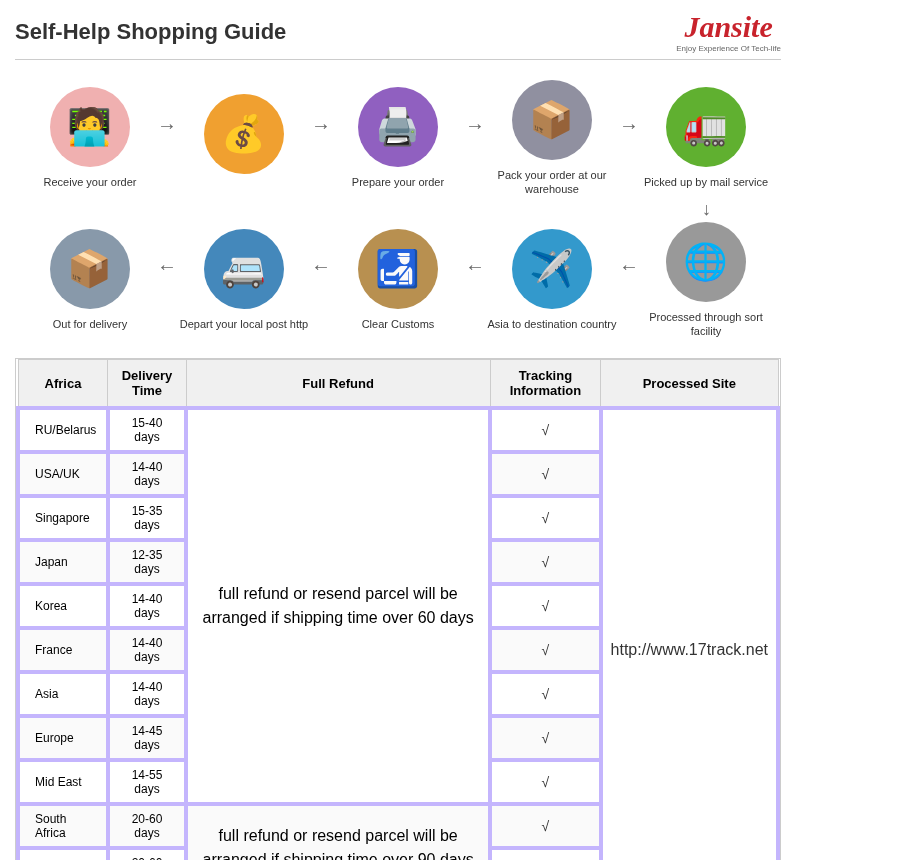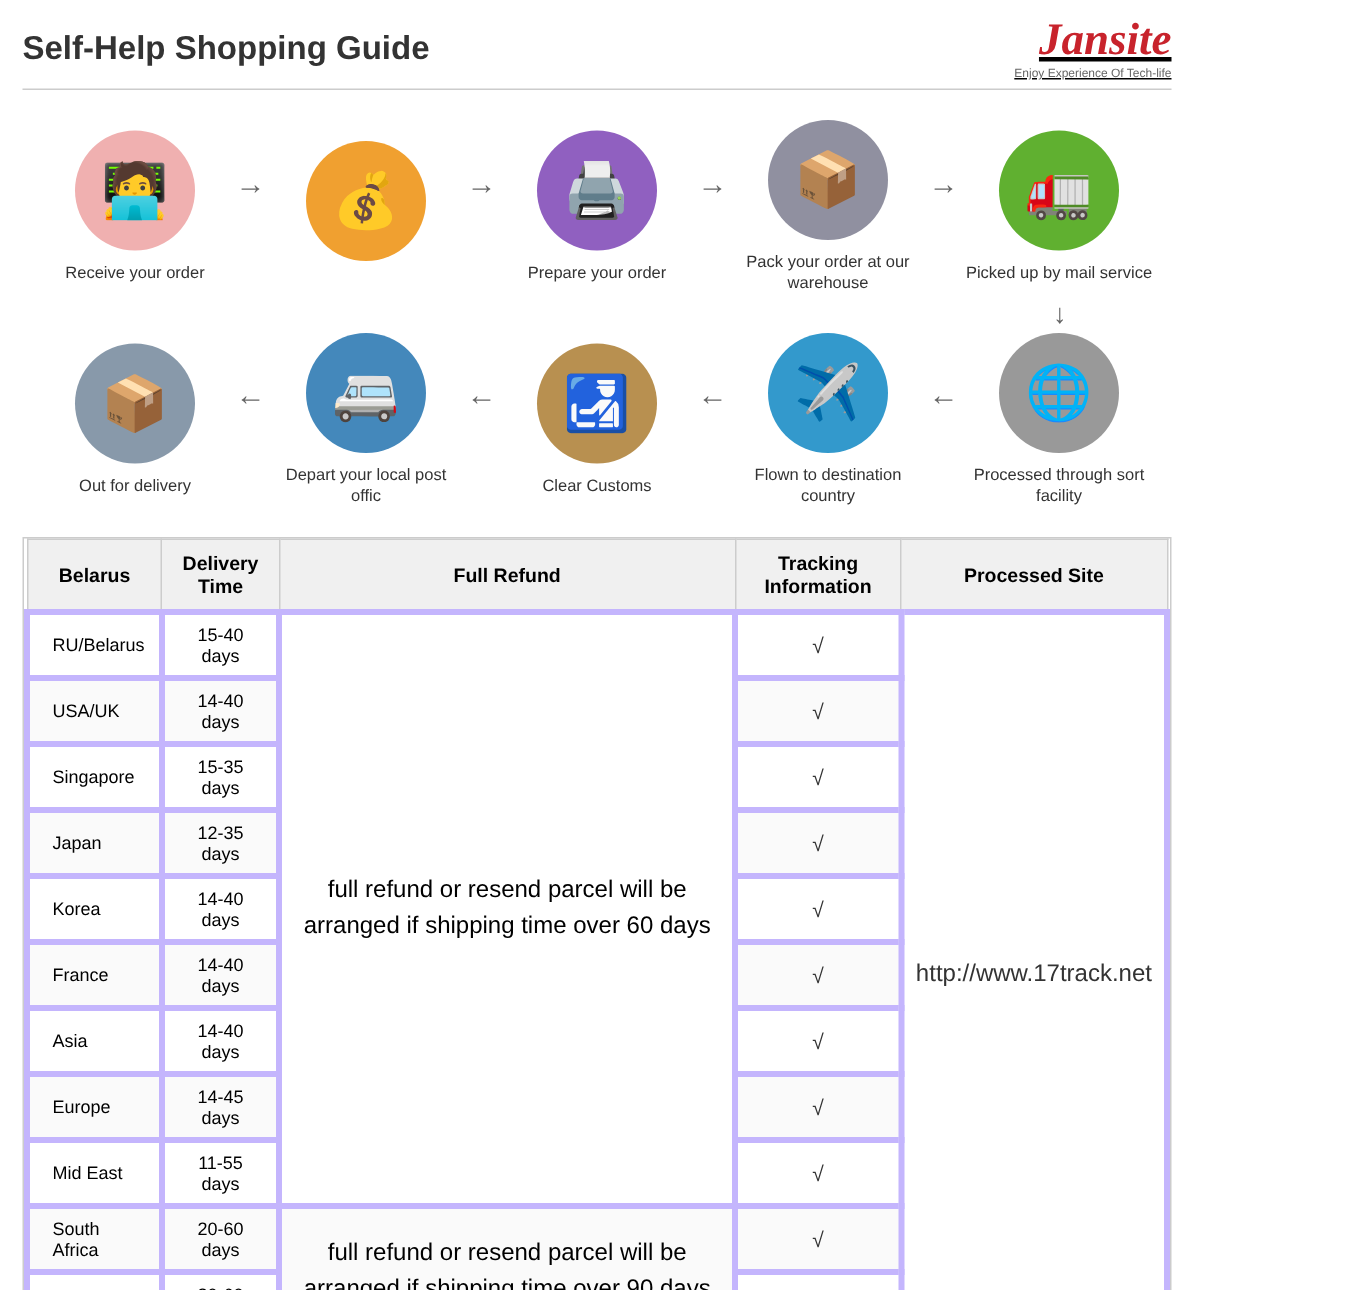--- a/index.html
+++ b/index.html
@@ -25,22 +25,21 @@
       padding-bottom: 6px;
     }
     .page-title {
       font-size: 22px;
       font-weight: bold;
       color: #333;
     }
     .logo {
       display: flex;
       flex-direction: column;
-      align-items: flex-end;
-      text-decoration: underline;
+      align-items: center;
     }
     .logo-text {
       font-size: 30px;
       font-style: italic;
       font-weight: bold;
       color: #c8232c;
       font-family: Georgia, serif;
     }
     .logo-sub {
       font-size: 8px;
@@ -192,45 +191,45 @@
     </div>
 
     <div class="flow-row">
       <div class="flow-item">
         <div class="flow-circle package-circle" style="background:#8899aa;">📦</div>
         <span class="flow-label">Out for delivery</span>
       </div>
       <div class="flow-arrow">←</div>
       <div class="flow-item">
         <div class="flow-circle" style="background:#4488bb;">🚐</div>
-        <span class="flow-label">Depart your local post offic</span>
+        <span class="flow-label">Depart your local post http</span>
       </div>
       <div class="flow-arrow">←</div>
       <div class="flow-item">
         <div class="flow-circle" style="background:#b89050;">🛃</div>
         <span class="flow-label">Clear  Customs</span>
       </div>
       <div class="flow-arrow">←</div>
       <div class="flow-item">
         <div class="flow-circle" style="background:#3399cc;">✈️</div>
-        <span class="flow-label">Flown to destination country</span>
+        <span class="flow-label">Asia to destination country</span>
       </div>
       <div class="flow-arrow">←</div>
       <div class="flow-item">
         <div class="flow-circle" style="background:#999999;">🌐</div>
         <span class="flow-label">Processed through sort facility</span>
       </div>
     </div>
   </div>
 
   <div class="table-section">
     <table>
       <thead>
         <tr>
-          <th>Belarus</th>
+          <th>Africa</th>
           <th>Delivery Time</th>
           <th>Full Refund</th>
           <th>Tracking Information</th>
           <th>Processed Site</th>
         </tr>
       </thead>
       <tbody id="table-body">
       <tr>
             <td class="country-col">RU/Belarus</td>
             <td>15-40 days</td>
@@ -268,21 +267,21 @@
             <td>14-40 days</td>
             <td><span class="checkmark">√</span></td>
           </tr>
           <tr>
             <td class="country-col">Europe</td>
             <td>14-45 days</td>
             <td><span class="checkmark">√</span></td>
           </tr>
           <tr>
             <td class="country-col">Mid East</td>
-            <td>11-55 days</td>
+            <td>14-55 days</td>
             <td><span class="checkmark">√</span></td>
           </tr>
           <tr>
             <td class="country-col">South Africa</td>
             <td>20-60 days</td>
             <td rowspan="2" class="refund-col" style="vertical-align: middle;">full refund or resend parcel will be arranged if shipping time over 90 days</td>
             <td><span class="checkmark">√</span></td>
           </tr>
           <tr>
             <td class="country-col">Brazil</td>

